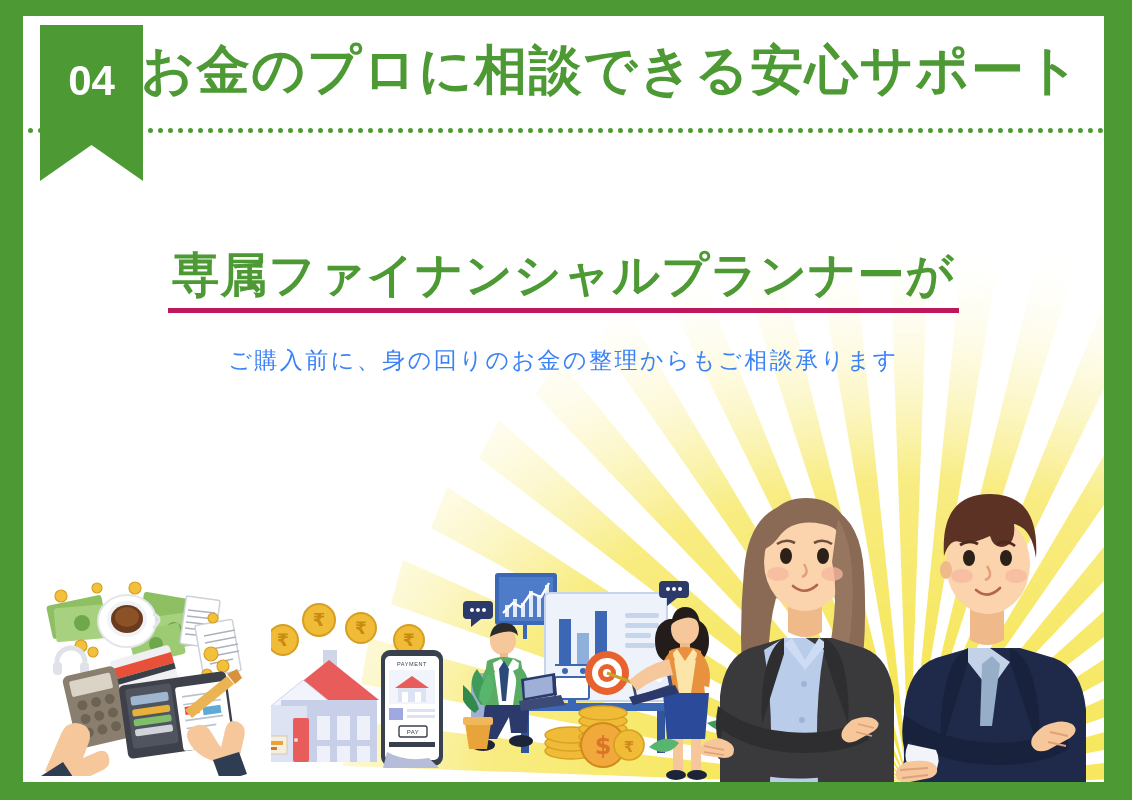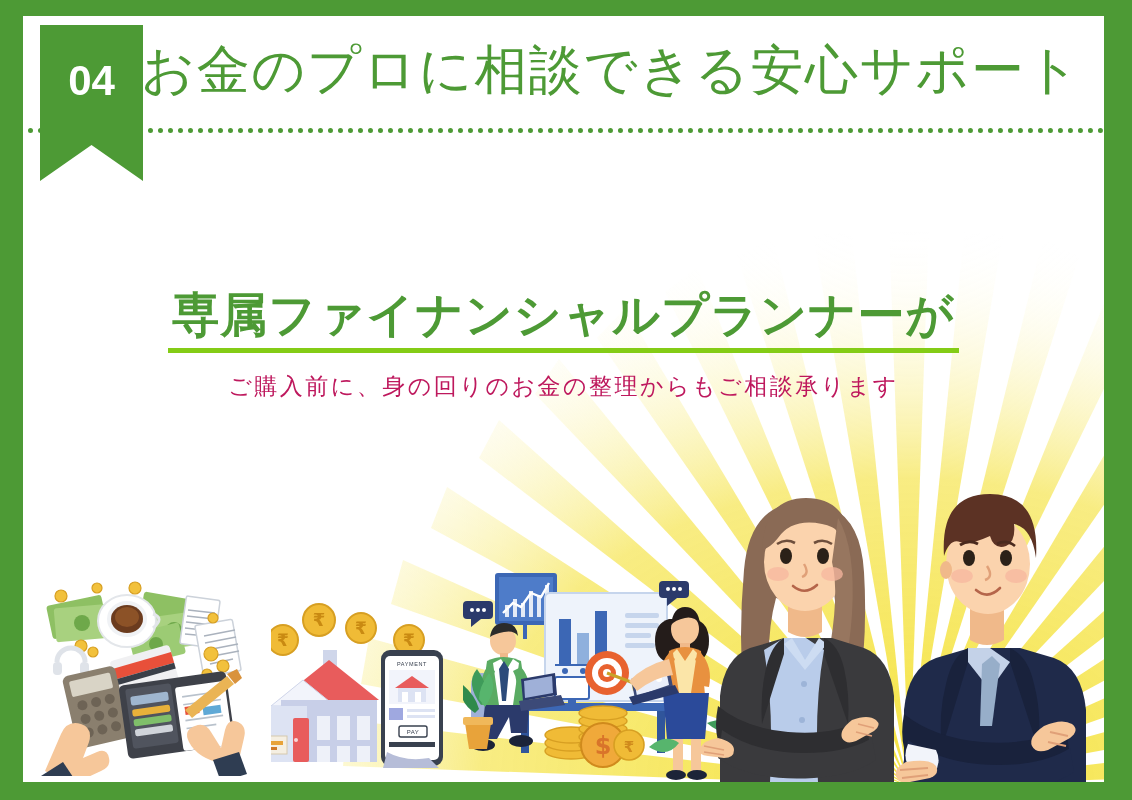--- a/index.html
+++ b/index.html
@@ -45,47 +45,46 @@
   .ribbon-num{
     position:absolute;left:0;top:0;width:103px;height:112px;
     display:flex;align-items:center;justify-content:center;
     color:#ffffff;font-weight:bold;font-size:42px;
     letter-spacing:0px;line-height:1;
     font-family:"Liberation Sans","DejaVu Sans",sans-serif;
     z-index:4;
   }
   .header-title{
     position:absolute;left:118px;top:26px;right:6px;
-    color:#4d9a35;font-weight:normal;
+    color:#4d9a35;font-weight:bold;
     font-size:53px;line-height:1.05;
     letter-spacing:1.5px;
     white-space:nowrap;
     font-family:"DejaVu Sans","Liberation Sans",sans-serif;
     z-index:2;
   }
 
   
   .headline-block{
     position:absolute;left:0;right:0;top:228px;
     text-align:center;z-index:6;
   }
   .headline-line{
     display:inline-block;
     color:#4d9a35;font-weight:bold;
     font-size:47px;line-height:1.32;
     letter-spacing:1px;
-    border-bottom:5px solid #84cc16;
+    border-bottom:5px solid #be185d;
     padding:0 4px 2px 4px;
     font-family:"DejaVu Sans","Liberation Sans",sans-serif;
     white-space:nowrap;
-    margin-top:40px;
   }
   .subtitle{
-    margin-top:18px;
-    color:#be185d;
+    margin-top:32px;
+    color:#3b82f6;
     font-size:23px;letter-spacing:2.5px;
     font-family:"DejaVu Sans","Liberation Sans",sans-serif;
     white-space:nowrap;
   }
 
   
   .illus-strip{
     position:absolute;left:0;right:0;bottom:0;height:330px;
     z-index:4;
   }

